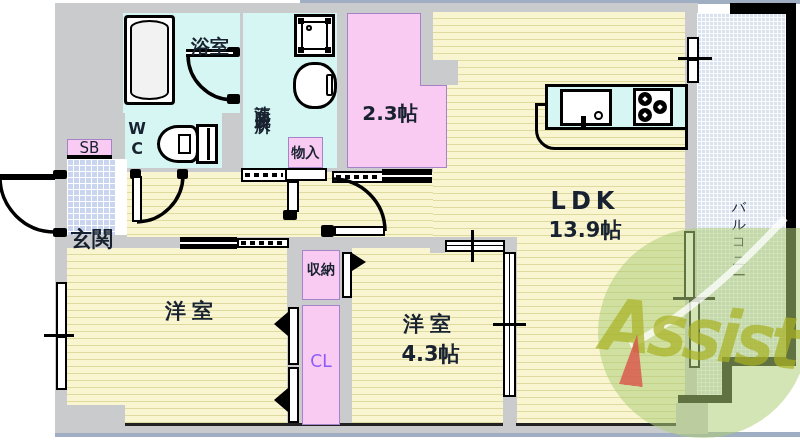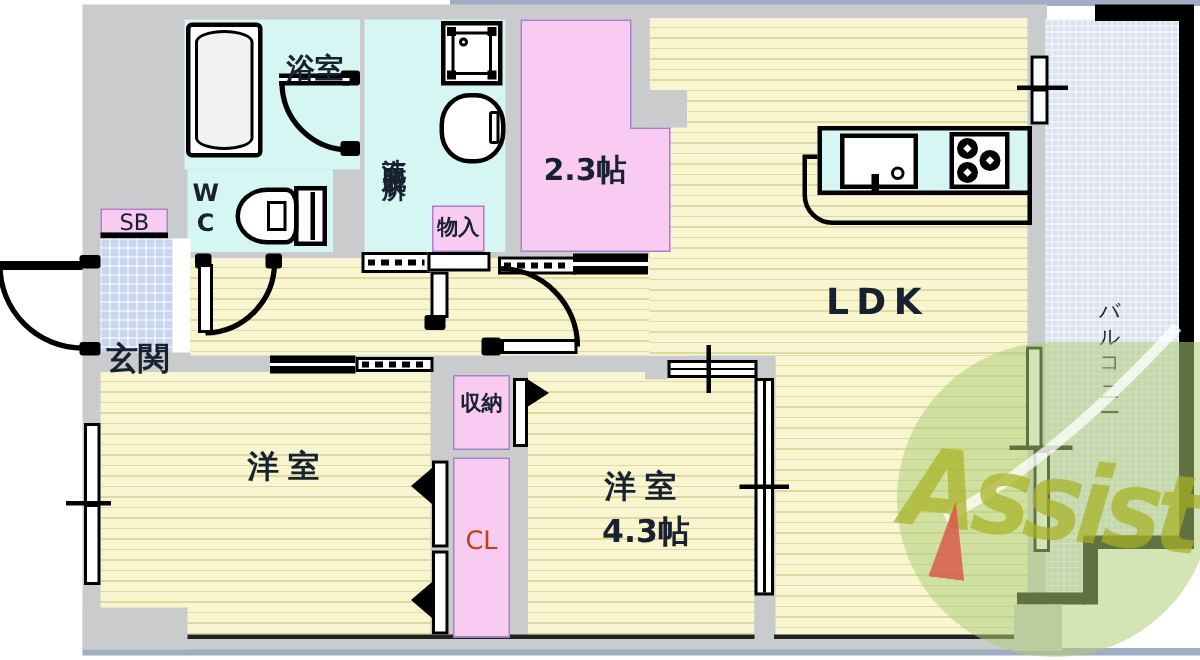--- a/index.html
+++ b/index.html
@@ -173,23 +173,24 @@
   </svg>
 
   <div class="abs lbl" style="left:178px;top:36px;width:64px;font-size:19px;">浴室</div>
   <div class="abs lbl vert" style="left:254px;top:30px;height:140px;font-size:16px;font-weight:bold;">洗面脱衣所</div>
   <div class="abs lbl vert" style="left:128px;top:114px;height:50px;font-size:16px;letter-spacing:1px;">WC</div>
   <div class="abs lbl" style="left:67px;top:140px;width:45px;font-size:15px;font-weight:normal;">SB</div>
   <div class="abs lbl" style="left:68px;top:192px;width:48px;font-size:21px;margin-top:36px;">玄関</div>
   <div class="abs lbl" style="left:288px;top:145px;width:35px;font-size:14px;">物入</div>
   <div class="abs lbl" style="left:345px;top:102px;width:90px;font-size:20px;">2.3帖</div>
   <div class="abs lbl" style="left:540px;top:188px;width:90px;font-size:24px;letter-spacing:5px;">LDK</div>
+  <div class="abs lbl" style="left:530px;top:219px;width:110px;font-size:21px;">13.9帖</div>
   <div class="abs lbl vert" style="left:731px;top:160px;height:140px;font-size:14px;font-weight:normal;">バルコニー</div>
   <div class="abs lbl" style="left:303px;top:262px;width:36px;font-size:14px;">収納</div>
-  <div class="abs lbl" style="left:303px;top:352px;width:36px;font-size:17px;font-weight:normal;color:#c2410c;">CL</div>
+  <div class="abs lbl" style="left:303px;top:352px;width:36px;font-size:17px;font-weight:normal;color:#8b5cf6;">CL</div>
   <div class="abs lbl" style="left:152px;top:300px;width:80px;font-size:21px;letter-spacing:6px;">洋室</div>
   <div class="abs lbl" style="left:390px;top:313px;width:80px;font-size:21px;letter-spacing:6px;">洋室</div>
   <div class="abs lbl" style="left:383px;top:343px;width:95px;font-size:21px;">4.3帖</div>
 
   <div class="abs" style="left:598px;top:228px;width:210px;height:210px;background:rgba(175,205,120,0.55);border-radius:60% 0 60% 60%;"></div>
   <svg width="800" height="440" viewBox="0 0 800 440" style="pointer-events:none;">
     <path d="M 630,345 Q 700,310 785,218" fill="none" stroke="rgba(255,255,255,0.75)" stroke-width="7"></path>
   </svg>
   <div class="abs" style="left:606px;top:288px;width:220px;font-family:'DejaVu Sans','Liberation Sans',sans-serif;font-weight:bold;font-style:italic;font-size:72px;letter-spacing:-5px;color:rgba(168,178,35,0.72);transform:rotate(6deg) scaleX(0.92);transform-origin:left top;line-height:1;">Assist</div>
   <div class="abs" style="left:622px;top:334px;width:24px;height:52px;background:rgba(217,83,74,0.8);clip-path:polygon(50% 0,100% 100%,0 100%);transform:rotate(7deg);"></div>

